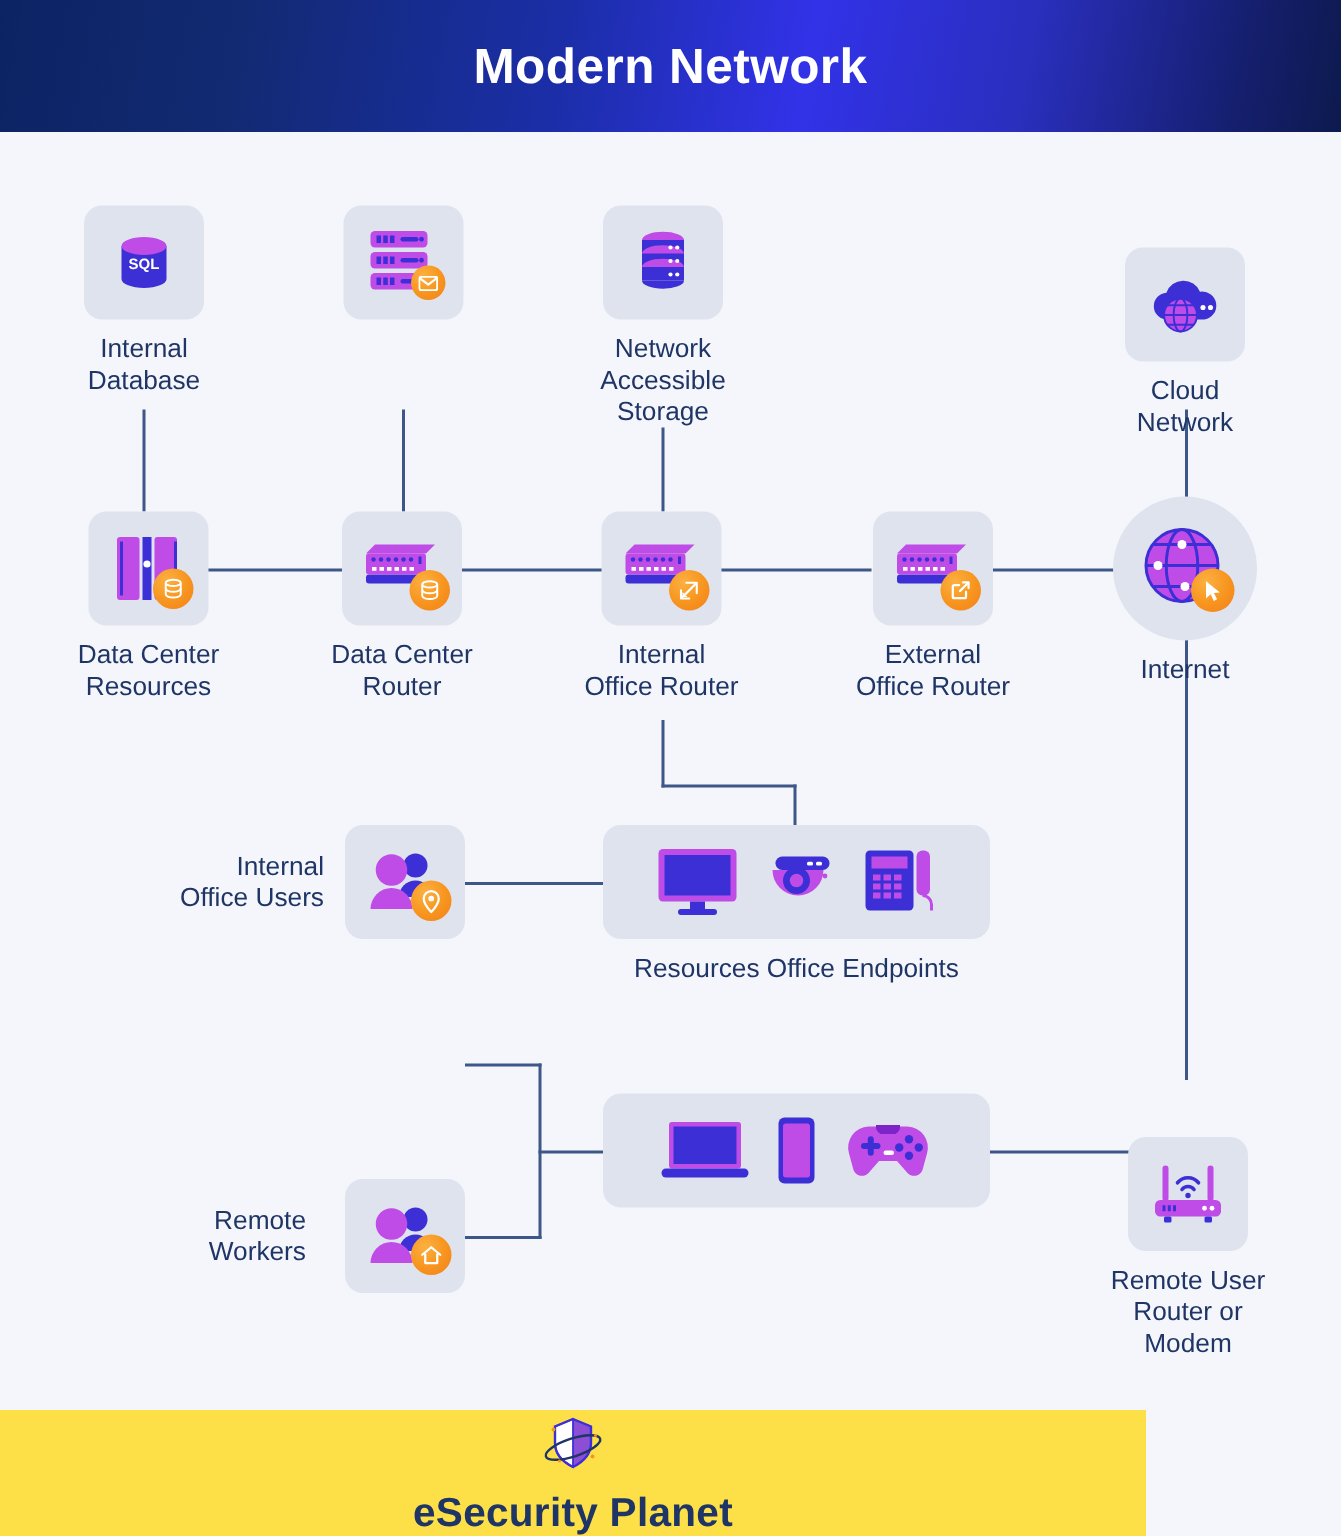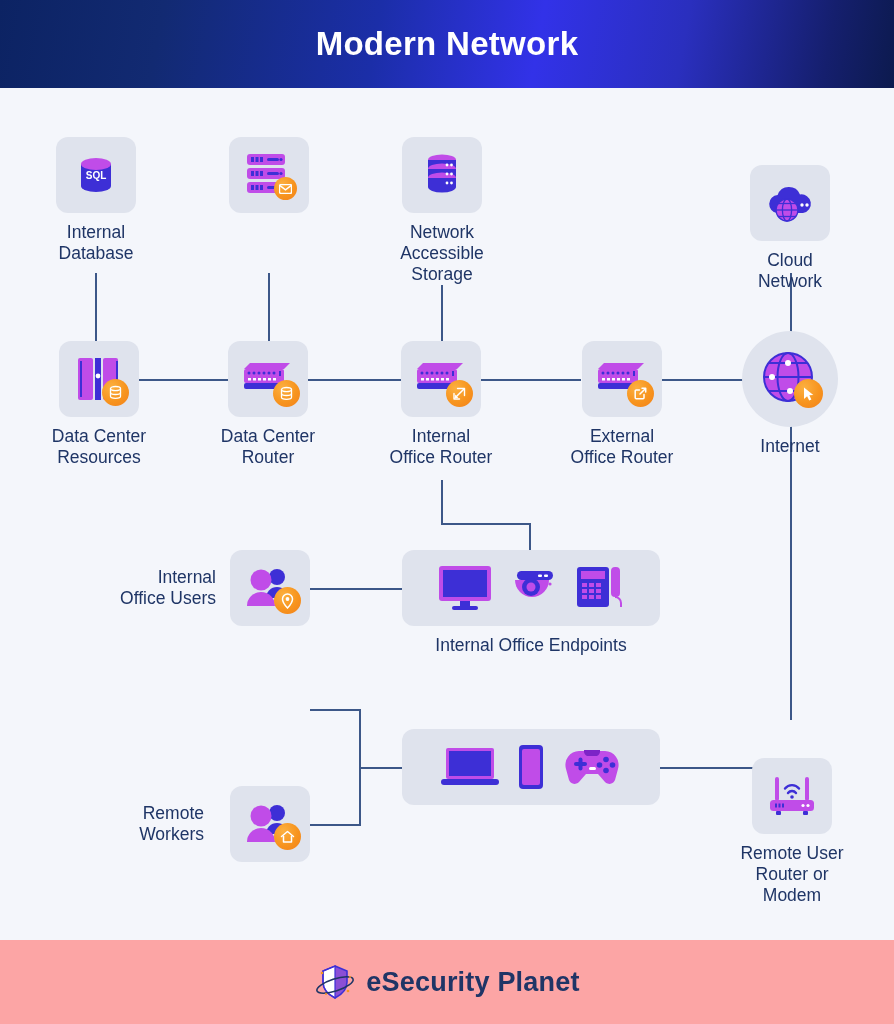--- a/index.html
+++ b/index.html
@@ -19,22 +19,22 @@
   }
   .header-title{
     color:#ffffff;font-size:33px;font-weight:bold;letter-spacing:.3px;
   }
 
   
   .canvas{position:absolute;left:0;top:88px;width:894px;height:852px;background:#f4f6fb;}
 
   
   .footer{
-    position:absolute;left:0;top:940px;width:894px;height:84px;
-    background:#fca5a5;display:flex;align-items:center;justify-content:center;gap:10px;
+    position:absolute;left:0;top:940px;width:764px;height:84px;
+    background:#fde047;display:flex;align-items:center;justify-content:center;gap:10px;flex-direction:column;
   }
   .footer-logo-text{color:#1f3566;font-size:27px;font-weight:bold;letter-spacing:.2px;}
 
   
   .node{position:absolute;}
   .tile{
     background:#dfe3ed;border-radius:12px;
     display:flex;align-items:center;justify-content:center;
   }
   .tile.sq{width:80px;height:76px;}
@@ -413,21 +413,21 @@
               <rect x="15" y="26" width="5" height="4"></rect>
               <rect x="22" y="26" width="5" height="4"></rect>
             <rect x="8" y="32" width="5" height="4"></rect>
               <rect x="15" y="32" width="5" height="4"></rect>
               <rect x="22" y="32" width="5" height="4"></rect>
           </g>
           <rect x="37" y="4" width="9" height="30" rx="4" fill="#c04ce8"></rect>
           <path d="M41 34 a6 6 0 0 1 6 6 v4" fill="none" stroke="#c04ce8" stroke-width="2"></path>
         </svg>
       </div>
-      <div class="label mt">Internal Office Endpoints</div>
+      <div class="label mt">Resources Office Endpoints</div>
     </div>
 
 
     <div class="node row" style="left:64px;top:698px;width:246px;justify-content:flex-end;gap:26px;">
       <div class="label right">Remote
 Workers</div>
       <div class="tile sq">
         <div class="ic" style="width:52px;height:46px;">
           <svg width="52" height="46" viewBox="0 0 52 46">
             <circle cx="33" cy="12" r="8" fill="#3d2fd6"></circle>

